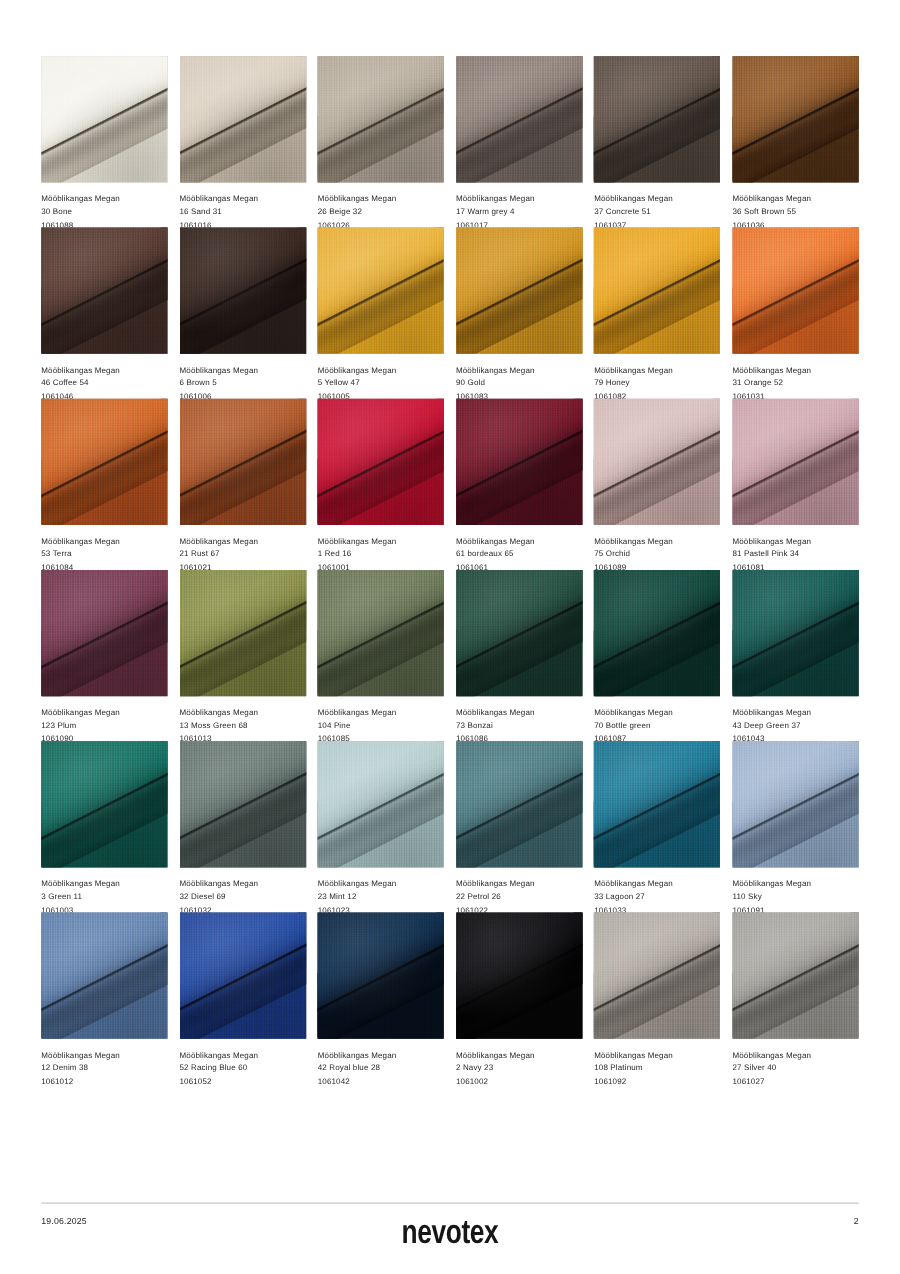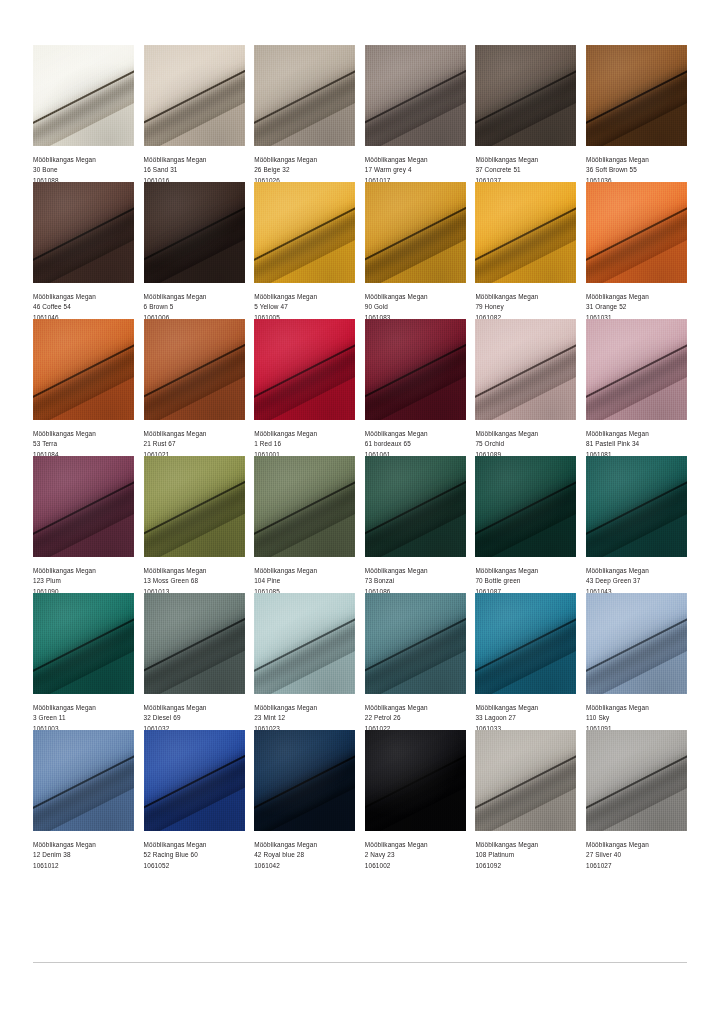--- a/index.html
+++ b/index.html
@@ -802,14 +802,19 @@
         <div class="caption">
           <div>Mööblikangas Megan</div>
           <div>27 Silver 40</div>
           <div>1061027</div>
         </div>
       </div>
     </div>
 
   <div class="footer-rule"></div>
 
+  <div class="footer">
+    <div class="footer-date">19.06.2025</div>
+    <div class="brand">nevotex</div>
+    <div class="footer-page">2</div>
+  </div>
 
 </div>
 
 </body></html>

